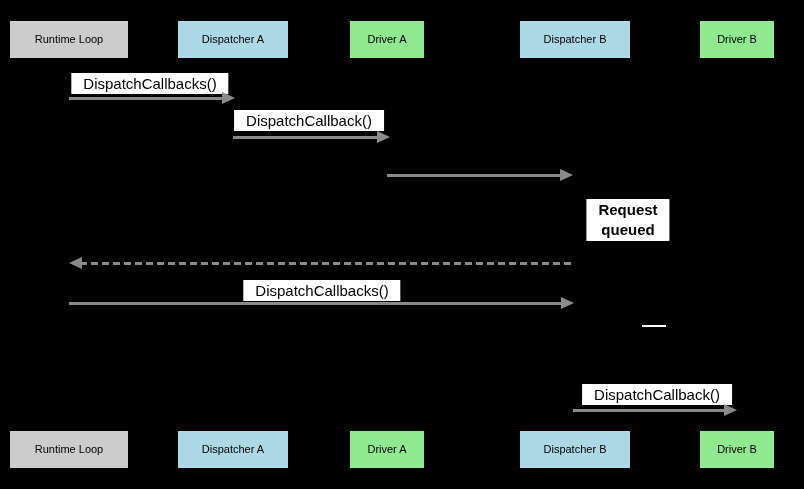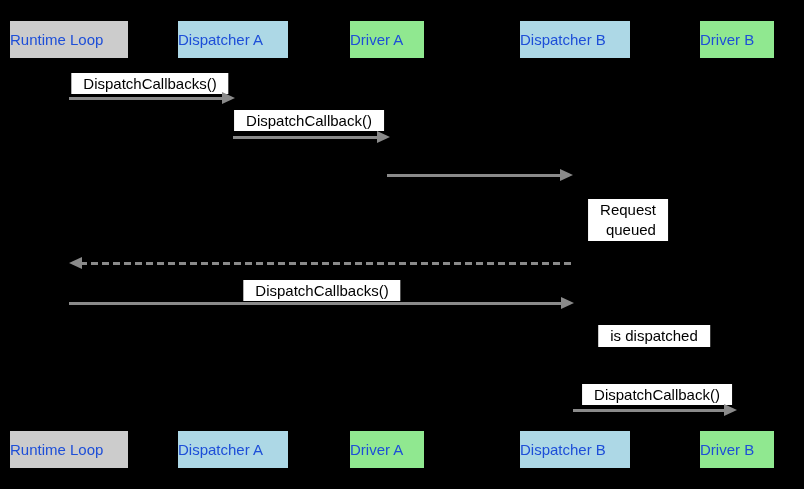--- a/index.html
+++ b/index.html
@@ -8,35 +8,35 @@
     width: 804px;
     height: 489px;
     background: #000000;
     font-family: "Liberation Sans", "DejaVu Sans", sans-serif;
     overflow: hidden;
   }
   .actor {
     position: absolute;
     height: 37px;
     line-height: 37px;
-    text-align: left;
-    color: #1d4ed8;
-    font-size: 15px;
+    text-align: center;
+    color: #000000;
+    font-size: 11px;
   }
   .msg-label, .note {
     position: absolute;
     background: #ffffff;
     color: #000000;
     font-size: 15px;
     line-height: 19px;
     padding: 1px 12px;
     white-space: nowrap;
     transform: translateX(-50%);
   }
-  .note { text-align: right; line-height: 20px; }
+  .note { text-align: center; line-height: 20px; font-weight: bold; }
   .arrow { position: absolute; height: 12px; }
   .arrow .line {
     position: absolute;
     top: 5px;
     height: 3px;
     background: #8a8a8a;
   }
   .arrow.right .line { left: 0; right: 11px; }
   .arrow.left .line {
     left: 11px; right: 0;
@@ -90,21 +90,20 @@
     <div class="head"></div>
   </div>
 
   <div class="msg-label" style="left:322px; top:280px">DispatchCallbacks()</div>
   <div class="arrow right" style="left:69px; top:297px; width:505px">
     <div class="line"></div>
     <div class="head"></div>
   </div>
 
   <div class="note" style="left:654px; top:325px">
-    <div>is dispatched</div>
   </div>
 
   <div class="msg-label" style="left:657px; top:384px">DispatchCallback()</div>
   <div class="arrow right" style="left:573px; top:404px; width:164px">
     <div class="line"></div>
     <div class="head"></div>
   </div>
 
   <div class="actor" style="left: 10px; top: 431px; width: 118px; background-color: rgb(204, 204, 204);">Runtime Loop</div>
   <div class="actor" style="left: 178px; top: 431px; width: 110px; background-color: rgb(173, 216, 230);">Dispatcher A</div>

